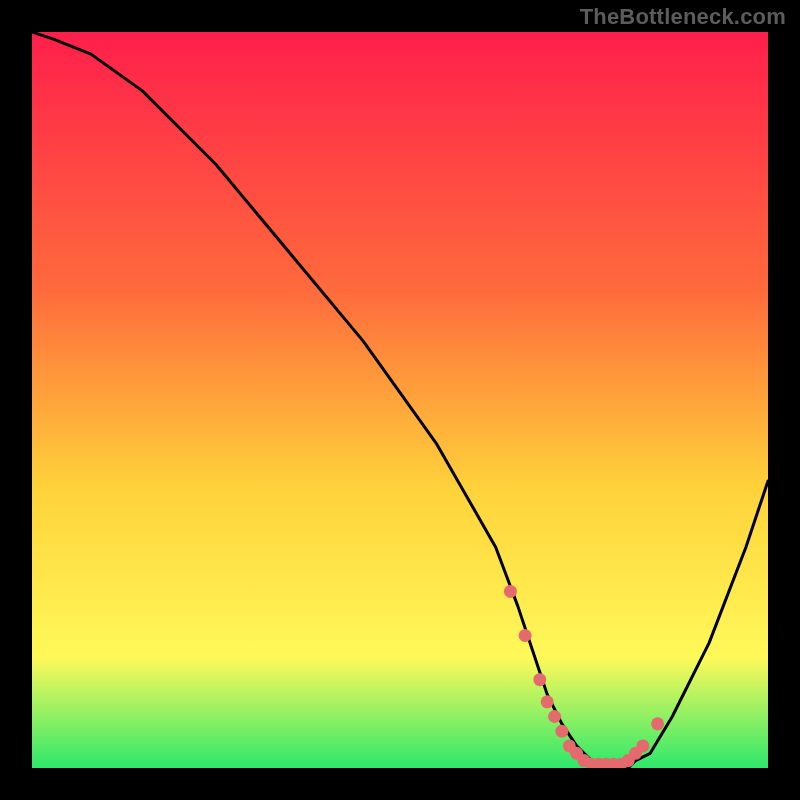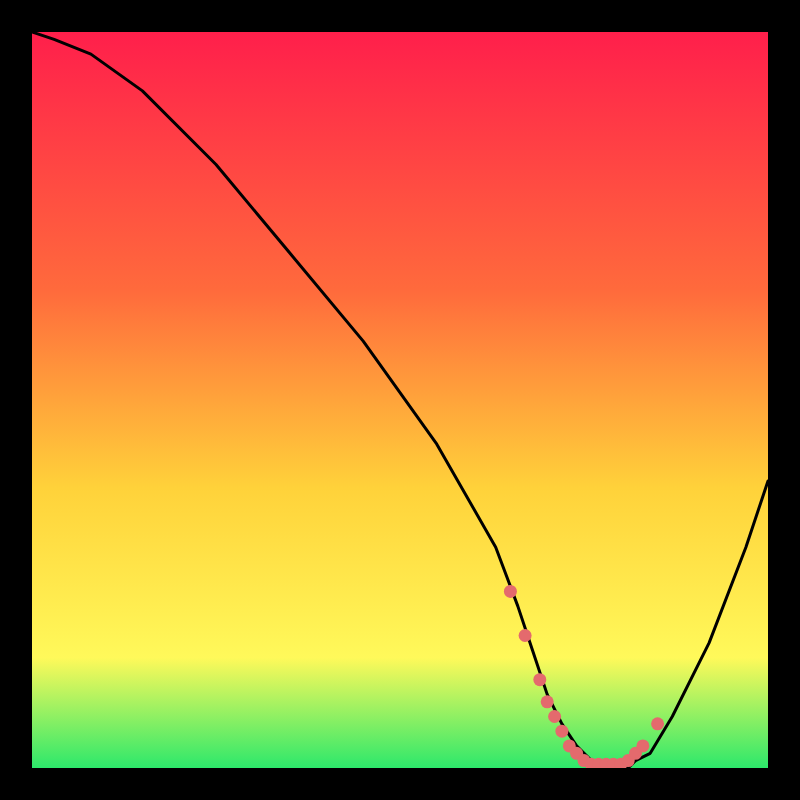--- a/index.html
+++ b/index.html
@@ -38,20 +38,21 @@
     display: block;
     width: 736px;
     height: 736px;
   }
 </style>
 </head>
 <body>
 
 <div class="frame">
 
+  <div class="watermark">TheBottleneck.com</div>
 
   <div class="plot">
     <svg viewBox="0 0 736 736">
       <defs>
         <linearGradient id="bg" x1="0" y1="0" x2="0" y2="1">
           <stop id="g0" offset="0%" stop-color="#ff1f4b"></stop>
           <stop id="g1" offset="35%" stop-color="#ff6a3c"></stop>
           <stop id="g2" offset="62%" stop-color="#ffd23a"></stop>
           <stop id="g3" offset="85%" stop-color="#fff95a"></stop>
           <stop id="g4" offset="100%" stop-color="#2de86b"></stop>

